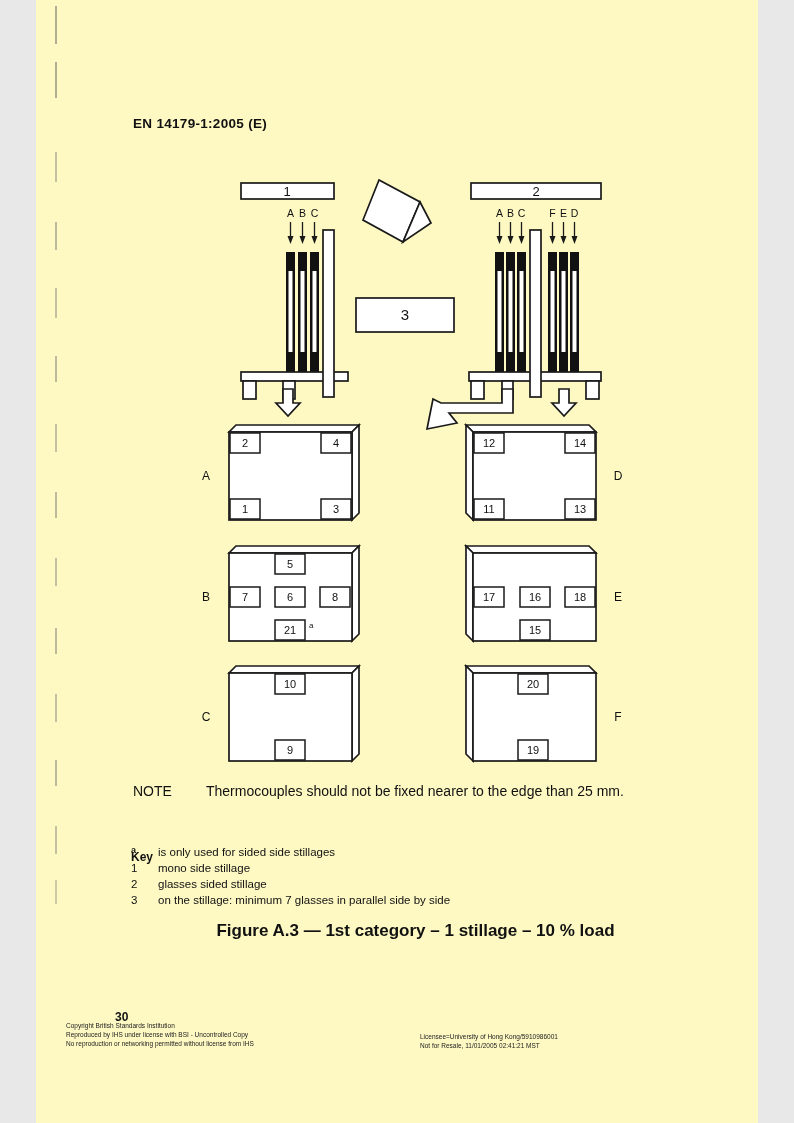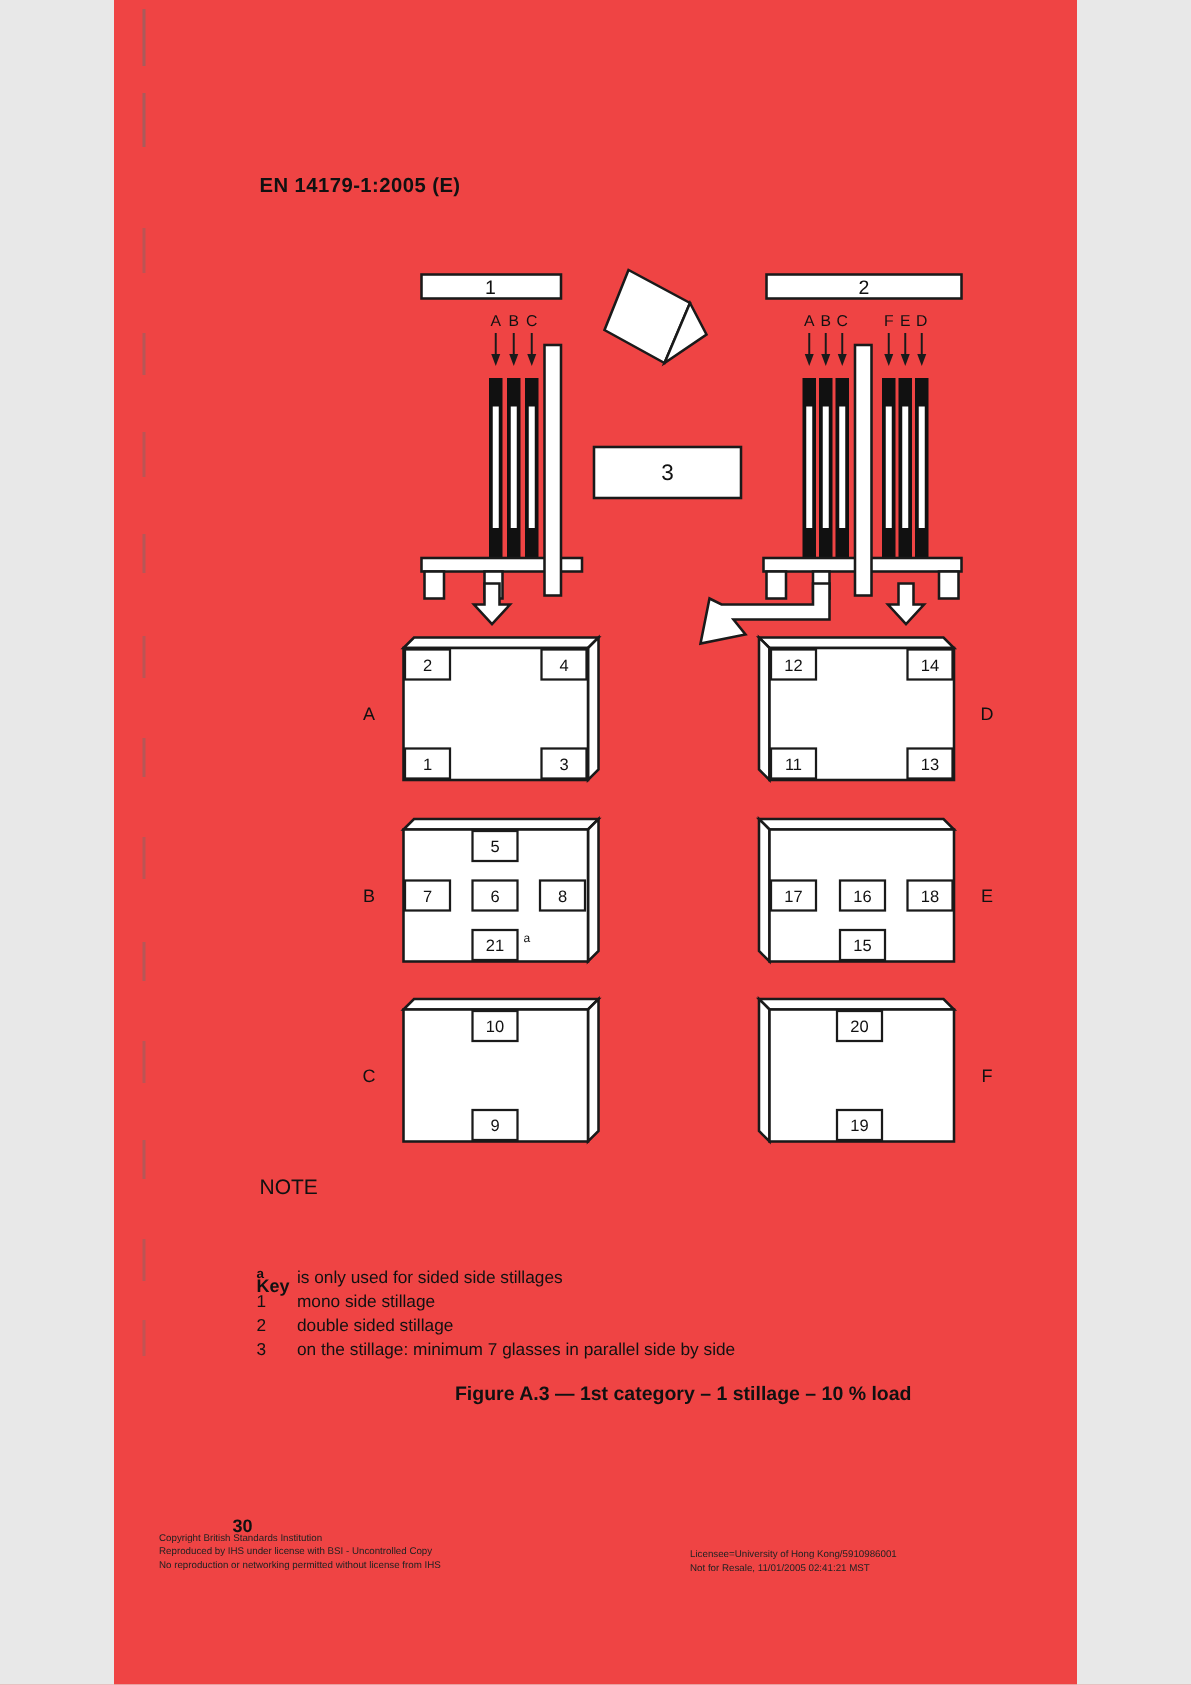--- a/index.html
+++ b/index.html
@@ -1,17 +1,17 @@
 <!DOCTYPE html>
 <html><head>
 <meta charset="utf-8">
 <style>
   html,body{margin:0;padding:0;background:#e8e8e8;}
   .page{
-    position:relative;width:642px;height:1123px;background:#ef4444;
+    position:relative;width:722px;height:1123px;background:#fef9c3;
     font-family:"Liberation Sans",sans-serif;color:#111;overflow:hidden;
     margin:0 auto;
   }
   .abs{position:absolute;}
   
   .doc-header{left:97px;top:116px;font-size:13.5px;font-weight:bold;letter-spacing:.3px;}
   
   .edge-mark{position:absolute;left:19px;width:2px;background:#6f6f6f;opacity:.55;}
   .right-dash{position:absolute;left:736px;top:746px;height:116px;width:0;
     border-left:2px dashed #8a8a8a;opacity:.55;}
@@ -32,21 +32,21 @@
   .note-row{left:97px;top:783px;font-size:14px;display:flex;}
   .note-label{width:73px;flex:0 0 73px;}
   
   .key-title{left:95px;top:850px;font-size:12px;font-weight:bold;}
   .key-list{left:95px;top:846px;font-size:11.5px;}
   .key-row{display:flex;height:16px;align-items:baseline;}
   .key-symbol{width:27px;flex:0 0 27px;}
   .key-row:first-child .key-symbol{font-size:9px;font-weight:bold;position:relative;top:-3px;}
   
   .fig-caption{left:97px;top:921px;width:565px;text-align:center;
-    font-size:13px;font-weight:bold;}
+    font-size:17px;font-weight:bold;}
   
   .page-number{left:79px;top:1010px;font-size:12px;font-weight:bold;}
   .footer-left{left:30px;top:1021px;font-size:6.5px;line-height:9px;color:#222;}
   .footer-right{left:384px;top:1032px;font-size:6.5px;line-height:9px;color:#222;}
 </style>
 </head>
 <body>
 
 <div class="page">
 
@@ -274,35 +274,36 @@
       <rect class="tc" x="482" y="674" width="30" height="20"></rect>
       <text class="num" x="497" y="688" text-anchor="middle">20</text>
       <rect class="tc" x="482" y="740" width="30" height="20"></rect>
       <text class="num" x="497" y="754" text-anchor="middle">19</text>
       <text class="plet" x="582" y="721" text-anchor="middle">F</text>
     </g>
   </svg>
 
   <div class="abs note-row">
     <span class="note-label">NOTE</span>
+    <span>Thermocouples should not be fixed nearer to the edge than 25 mm.</span>
   </div>
 
   <div class="abs key-title">Key</div>
   <div class="abs key-list">
     <div class="key-row">
       <span class="key-symbol">a</span>
       <span>is only used for sided side stillages</span>
     </div>
     <div class="key-row">
       <span class="key-symbol">1</span>
       <span>mono side stillage</span>
     </div>
     <div class="key-row">
       <span class="key-symbol">2</span>
-      <span>double sided stillage</span>
+      <span>glasses sided stillage</span>
     </div>
     <div class="key-row">
       <span class="key-symbol">3</span>
       <span>on the stillage: minimum 7 glasses in parallel side by side</span>
     </div>
   </div>
 
   <div class="abs fig-caption">Figure A.3 — 1st category – 1 stillage – 10 % load</div>
 
   <div class="abs page-number">30</div>

